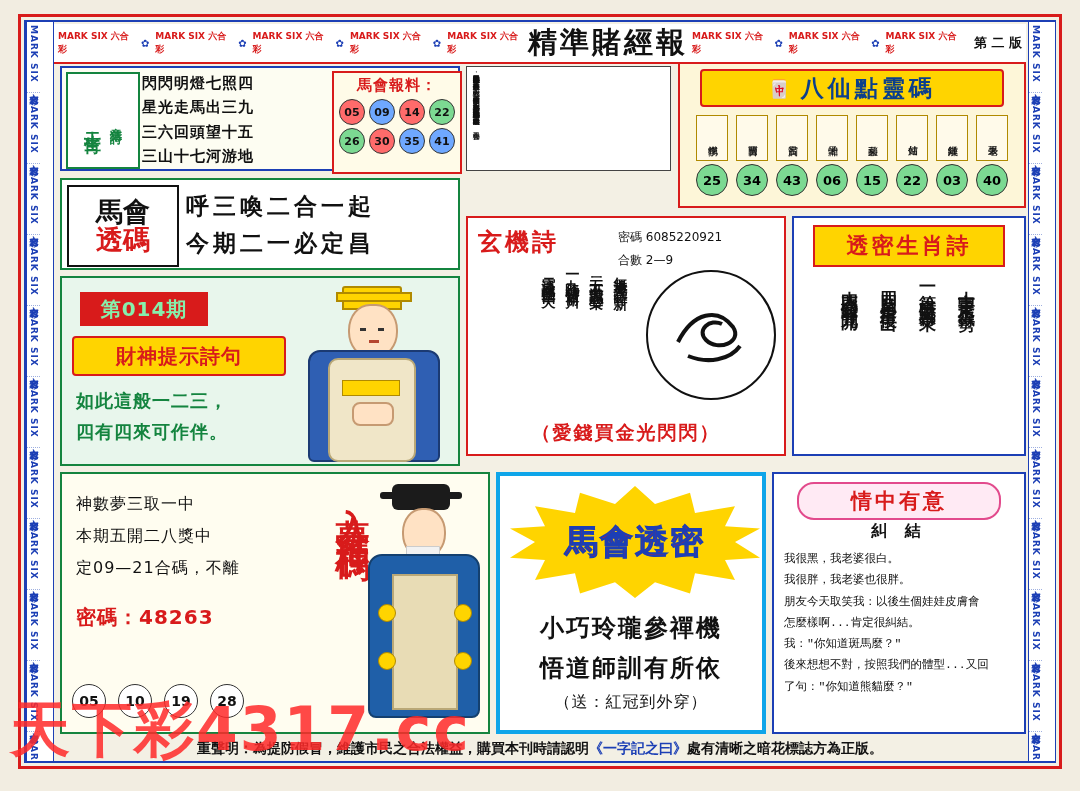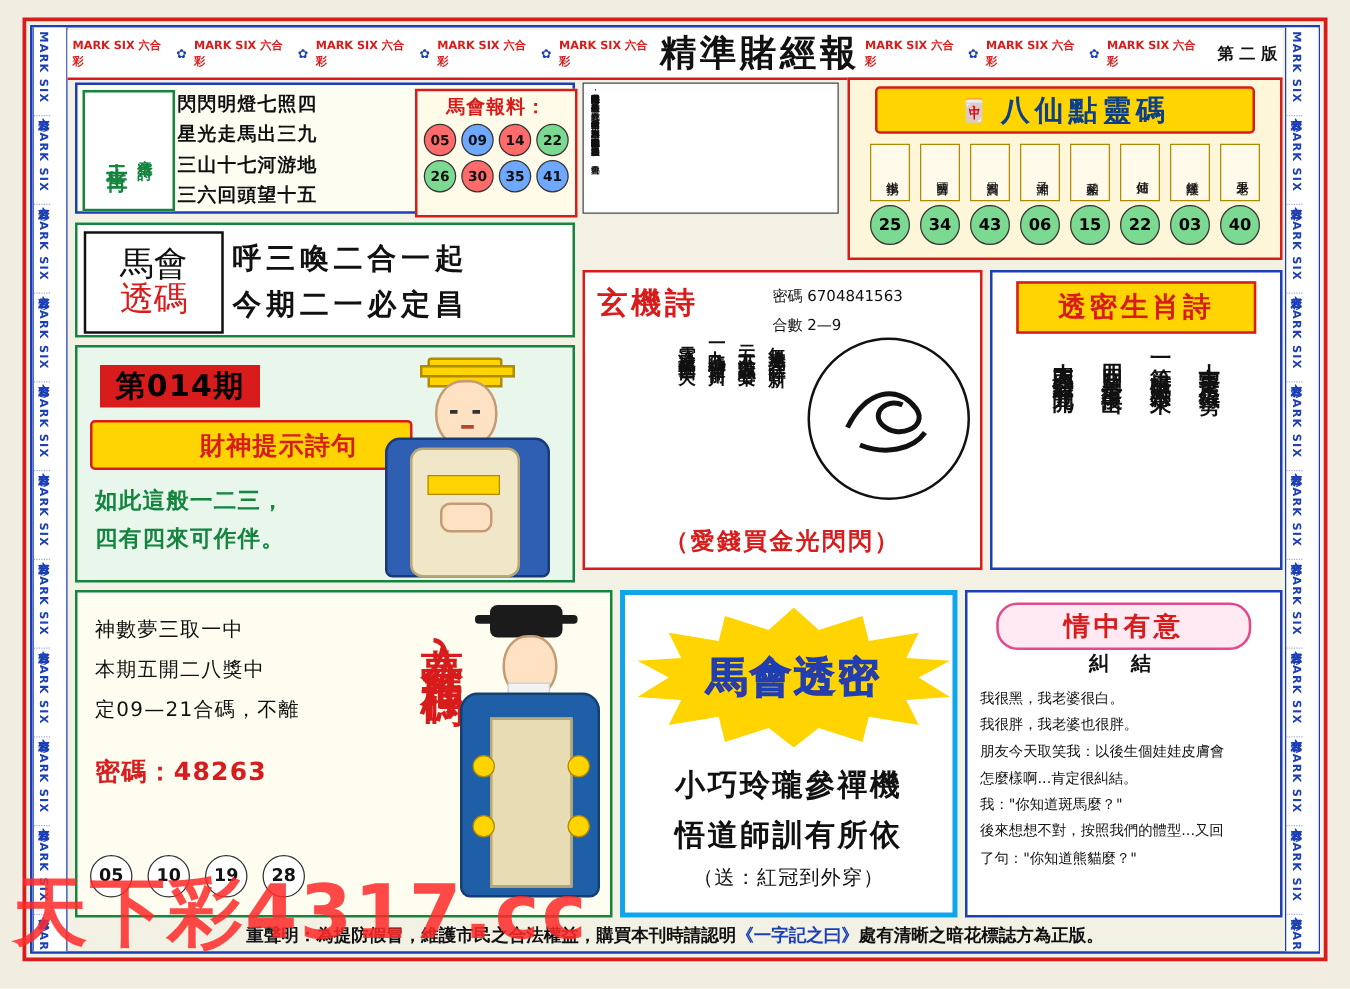--- a/index.html
+++ b/index.html
@@ -128,21 +128,21 @@
   }
   .num.g{background:#7cd992;}
 
   
   #p-macode{left:60px;top:178px;width:400px;height:92px;background:#ffffff;}
   .mac-left{
     position:absolute;left:5px;top:5px;width:108px;height:78px;
     border:2px solid #111;background:#fff;
     display:flex;align-items:center;justify-content:center;
   }
-  .mac-left .big{font-size:27px;font-weight:normal;color:#111;line-height:1.05;text-align:center;}
+  .mac-left .big{font-size:27px;font-weight:bold;color:#111;line-height:1.05;text-align:center;}
   .mac-left .big .t{color:#d81b1b;}
   .mac-right{
     position:absolute;left:124px;top:8px;width:268px;height:74px;
     display:flex;flex-direction:column;justify-content:space-around;
     font-size:23px;font-weight:bold;color:#111;letter-spacing:4px;
   }
 
   
   #p-xuanji{left:466px;top:216px;width:320px;height:240px;background:#ffffff;}
   .xj-title{
@@ -174,28 +174,28 @@
     margin-top:10px;height:170px;display:flex;flex-direction:row-reverse;
     justify-content:center;gap:16px;
     font-size:17px;font-weight:bold;color:#111;
   }
   .sx-body .col{writing-mode:vertical-rl;text-orientation:upright;letter-spacing:4px;}
 
   
   #p-issue{left:60px;top:276px;width:400px;height:190px;background:#e8f6ec;}
   .issue-badge{
     position:absolute;left:18px;top:14px;width:128px;height:34px;
-    background:#d81b1b;color:#000000;font-size:24px;font-weight:bold;
+    background:#d81b1b;color:#86efac;font-size:20px;font-weight:bold;
     display:flex;align-items:center;justify-content:center;letter-spacing:1px;
   }
   .issue-sub{
     position:absolute;left:10px;top:58px;width:210px;height:36px;
     background:#ffd400;border:2px solid #d81b1b;border-radius:4px;
     display:flex;align-items:center;justify-content:center;
-    color:#d81b1b;font-size:20px;font-weight:bold;letter-spacing:1px;padding-left:44px;
+    color:#d81b1b;font-size:20px;font-weight:bold;letter-spacing:1px;
   }
   .issue-poem{
     position:absolute;left:14px;top:108px;width:212px;
     font-size:18px;font-weight:bold;color:#14843f;line-height:1.7;letter-spacing:1px;
   }
   
   .god{position:absolute;right:8px;top:6px;width:160px;height:178px;}
   .god .crown{position:absolute;left:52px;top:2px;width:56px;height:20px;background:#ffd400;border:2px solid #b08a00;border-radius:3px 3px 0 0;}
   .god .crown:before{content:"";position:absolute;left:-8px;top:4px;width:72px;height:6px;background:#ffd400;border:2px solid #b08a00;}
   .god .face{position:absolute;left:58px;top:20px;width:46px;height:50px;background:#ffe2c4;border:2px solid #c69a72;border-radius:22px/26px;}
@@ -249,21 +249,21 @@
   .toumi-l3{position:absolute;left:0;top:216px;width:100%;text-align:center;font-size:16px;color:#111;letter-spacing:1px;}
 
   
   #p-qing{left:772px;top:472px;width:254px;height:262px;background:#ffffff;}
   .qing-title{
     margin:8px auto 0;width:200px;height:34px;border:2px solid #e24a8c;border-radius:17px;
     background:#ffeaf4;display:flex;align-items:center;justify-content:center;
     color:#d81b1b;font-size:21px;font-weight:bold;letter-spacing:3px;
   }
   .qing-sub{text-align:center;font-size:16px;font-weight:bold;color:#111;margin-top:1px;letter-spacing:6px;}
-  .qing-body{padding:6px 10px 0;font-size:11.5px;color:#111;line-height:1.85;}
+  .qing-body{padding:6px 10px 0;font-size:11.5px;color:#111;line-height:1.85;font-family:Liberation Mono, monospace;}
 
   
   .footer{
     position:absolute;left:28px;top:736px;width:1024px;height:26px;
     display:flex;align-items:center;justify-content:center;
     font-size:14px;color:#111;font-weight:bold;letter-spacing:0px;
     white-space:nowrap;
   }
   .footer .hl{color:#1c3fb5;}
 
@@ -337,22 +337,22 @@
   </div>
 
   <div class="panel b-blue" id="p-zodiac">
     <div class="zod-left">
       <span class="v-text" style="font-size:17px">十二生肖</span>
       <span class="v-text" style="font-size:12px">竟猜詩</span>
     </div>
     <div class="zod-poem">
       <div>閃閃明燈七照四</div>
       <div>星光走馬出三九</div>
+      <div>三六回頭望十五</div>
       <div>三山十七河游地</div>
-      <div>三六回頭望十五</div>
     </div>
     <div class="zod-right">
       <div class="hdr">馬會報料：</div>
       <div class="ballrow">
         <div class="ball r">05</div>
         <div class="ball b">09</div>
         <div class="ball r">14</div>
         <div class="ball g">22</div>
       </div>
       <div class="ballrow">
@@ -420,21 +420,21 @@
       <div>呼三喚二合一起</div>
       <div>今期二一必定昌</div>
     </div>
   </div>
 
   <div class="panel b-red" id="p-xuanji">
     <div class="xj-title">玄機詩</div>
     <div class="xj-meta">
       <div>
         <span>密碼</span>
-        <span>6704841563</span>
+        <span>6085220921</span>
       </div>
       <div>
         <span>合數</span>
         <span>2—9</span>
       </div>
     </div>
     <div class="xj-poem">
       <div class="col">無邊光景一時新</div>
       <div class="col">二五不識餘心樂</div>
       <div class="col">一九隨柳過前川</div>

